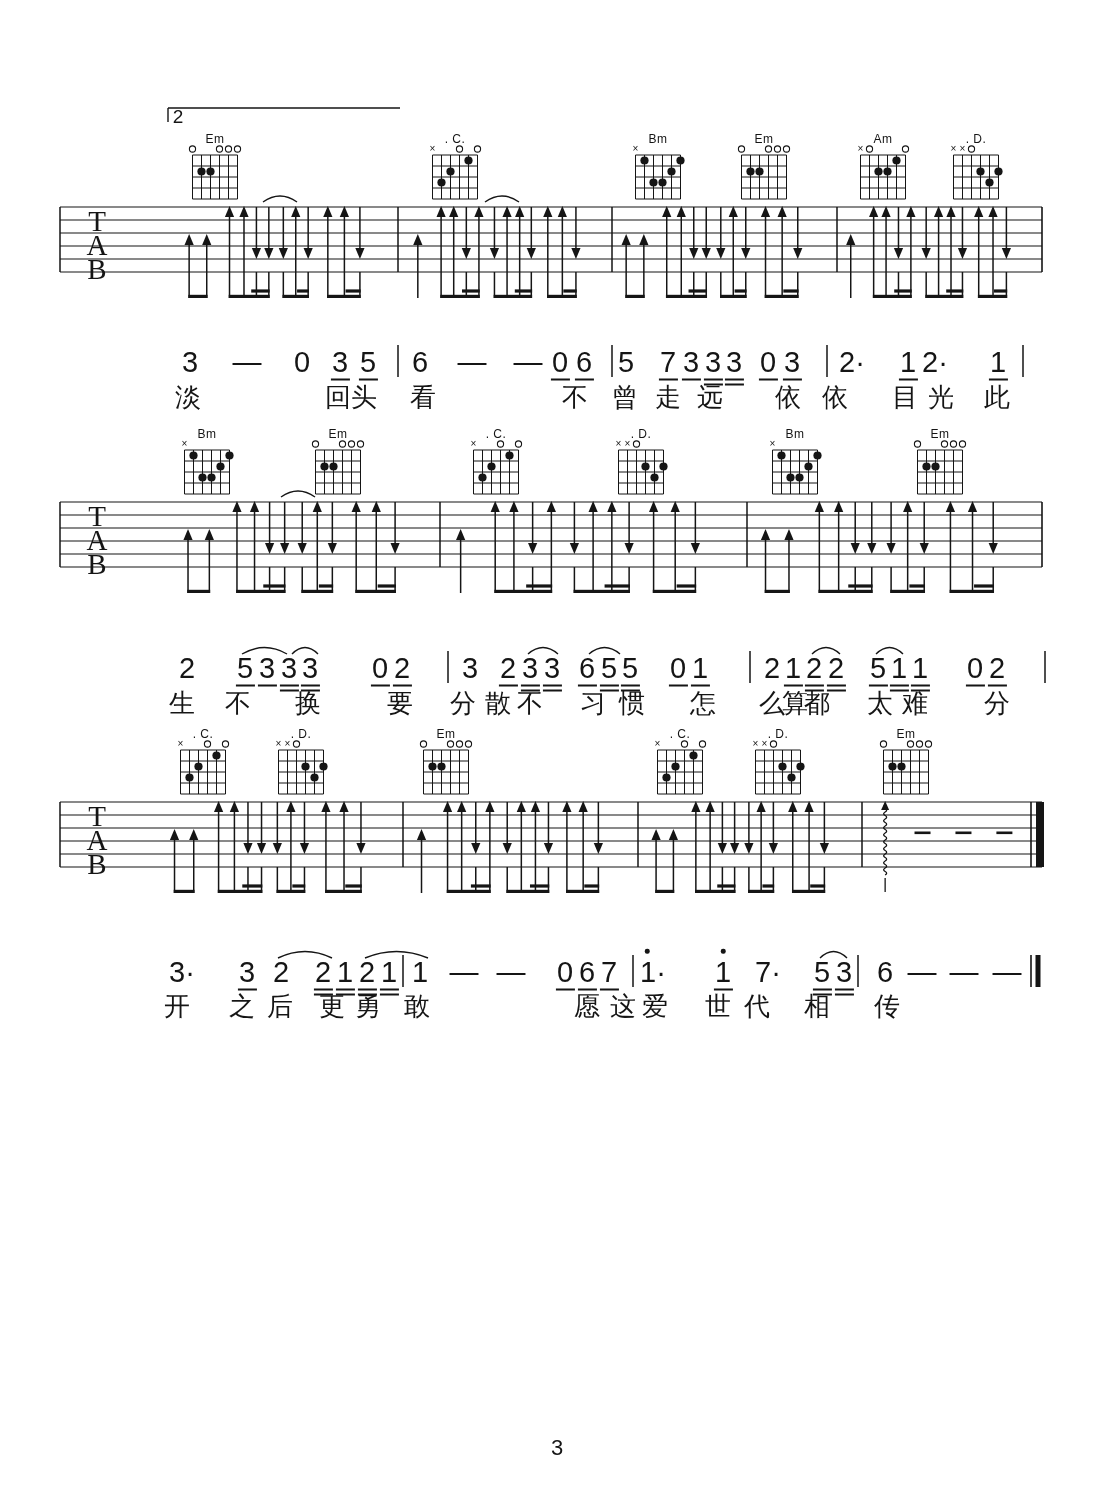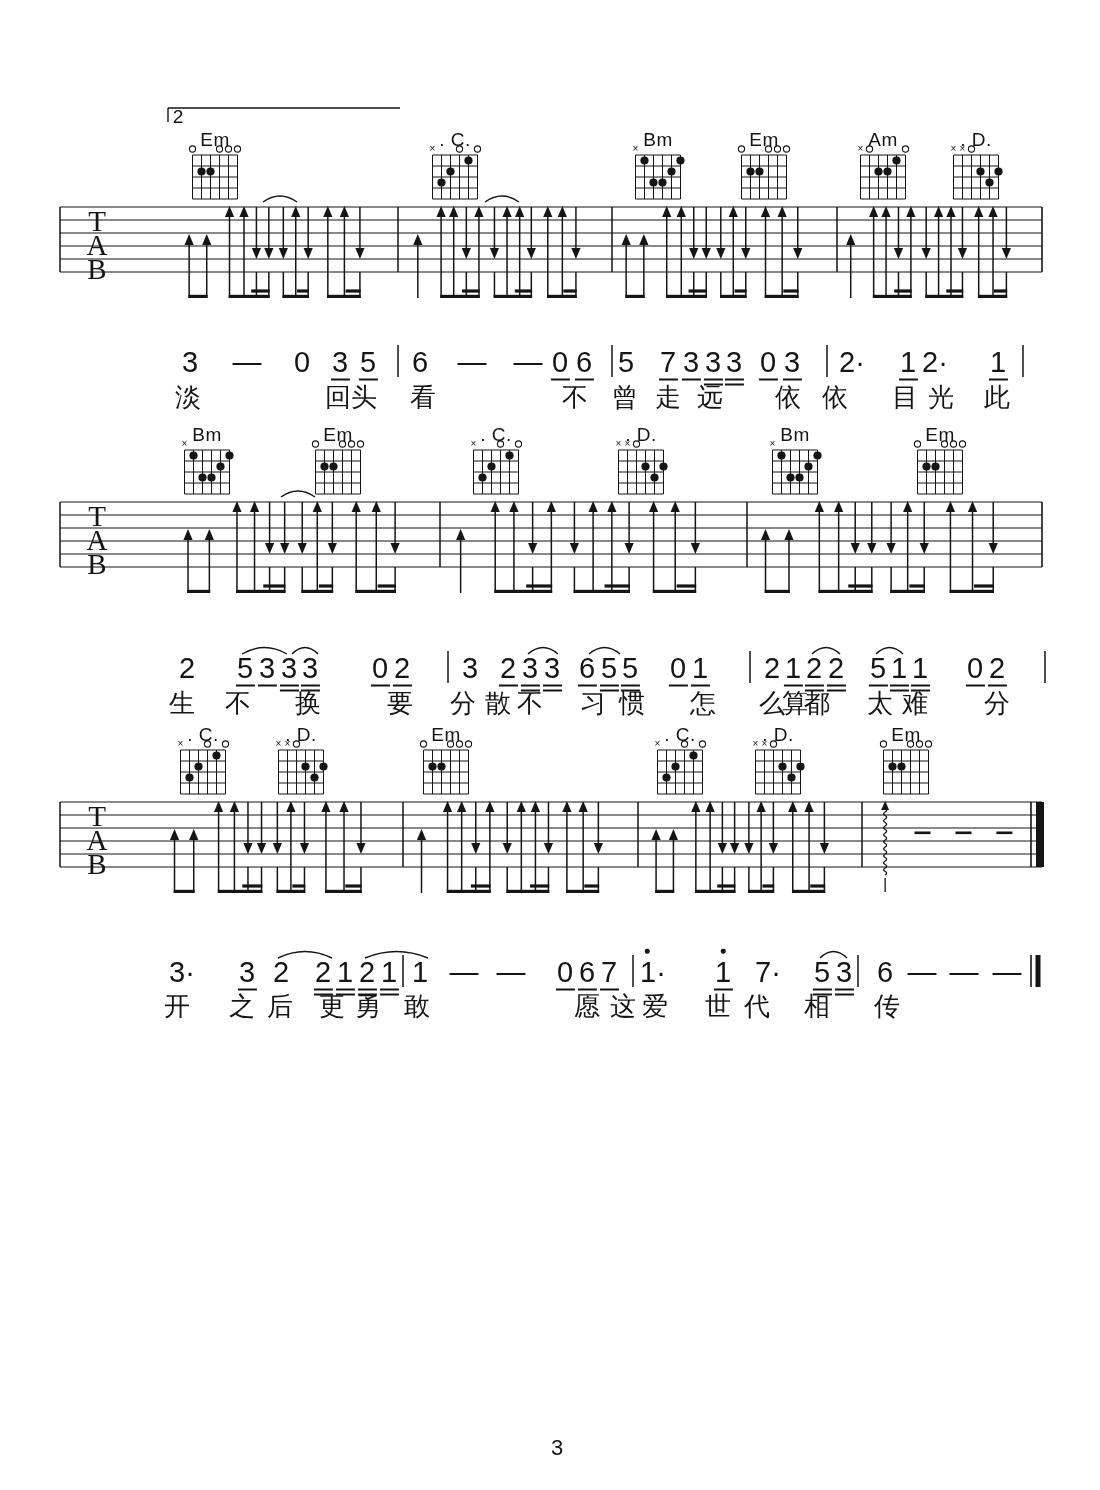--- a/index.html
+++ b/index.html
@@ -5,21 +5,21 @@
   html,body{margin:0;padding:0;background:#888;}
   .page{position:relative;width:1100px;height:1490px;background:#ffffff;
         font-family:"Liberation Sans",sans-serif;color:#151515;overflow:hidden;margin:0 auto;}
   #score{position:absolute;left:0;top:0;}
   #text-layer div{position:absolute;transform:translate(-50%,-50%);white-space:nowrap;line-height:1;}
   .num{font-size:29px;}
   .num.u1::before{content:"";position:absolute;left:-1.5px;right:-1.5px;bottom:-4px;height:1.7px;background:#151515;}
   .num.u2::after{content:"";position:absolute;left:-1.5px;right:-1.5px;bottom:-8.5px;height:1.7px;background:#151515;}
   .odot{width:4.5px;height:4.5px;border-radius:50%;background:#151515;}
   .lyr{font-size:26px;}
-  .chord-label{font-size:19px;letter-spacing:.5px;}
+  .chord-label{font-size:12px;letter-spacing:.5px;}
   .clef{font-family:"Liberation Serif",serif;font-size:29px;}
   .pageno{font-size:22px;}
   .volta{font-size:19px;}
 </style>
 </head>
 <body>
 
 <div class="page">
   <svg id="score" width="1100" height="1490">
       <line x1="168" y1="108" x2="400" y2="108" stroke="#151515" stroke-width="1.4"></line>

